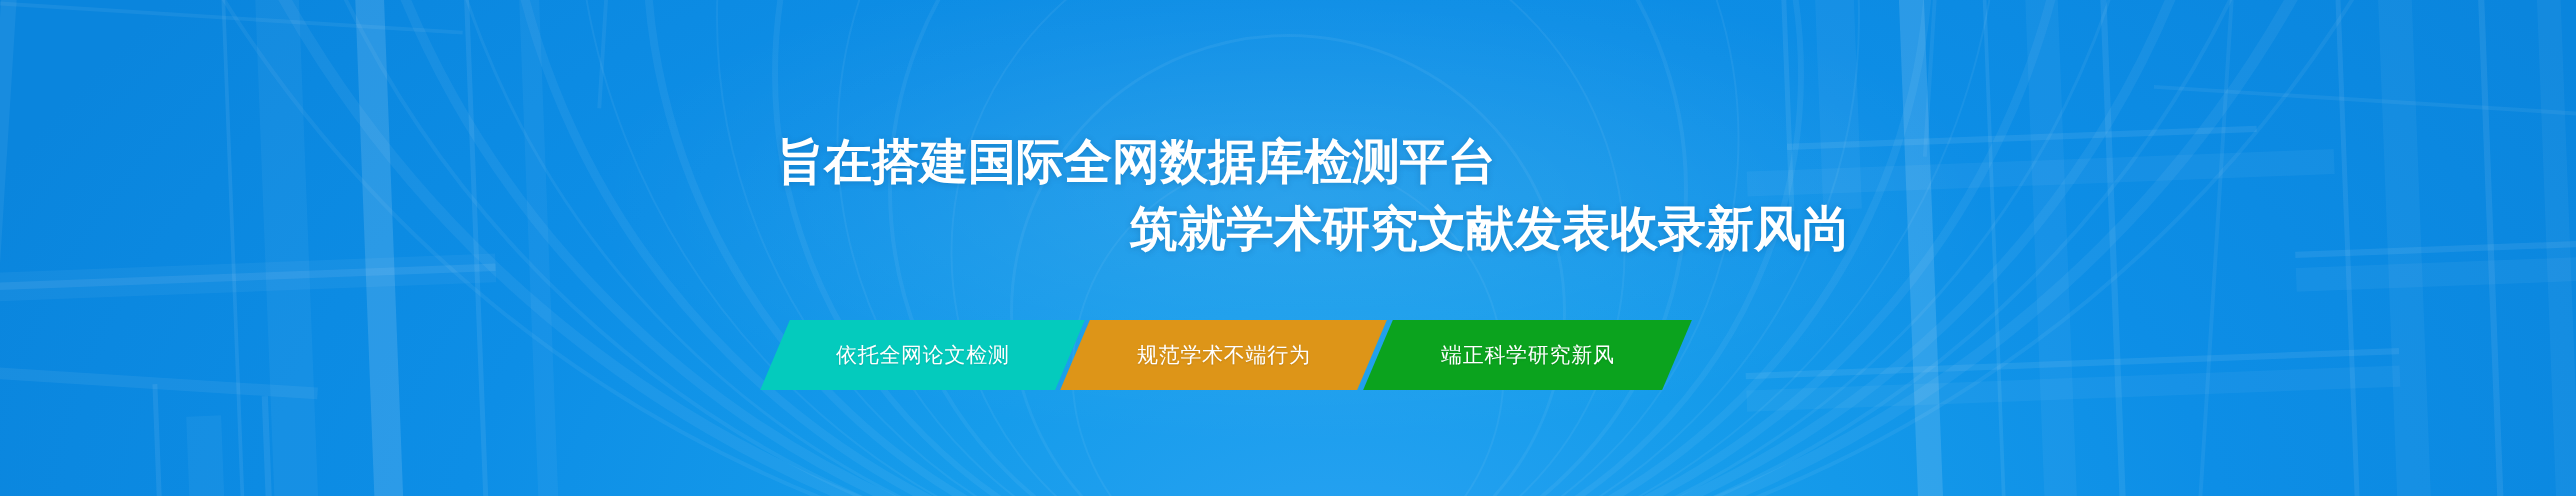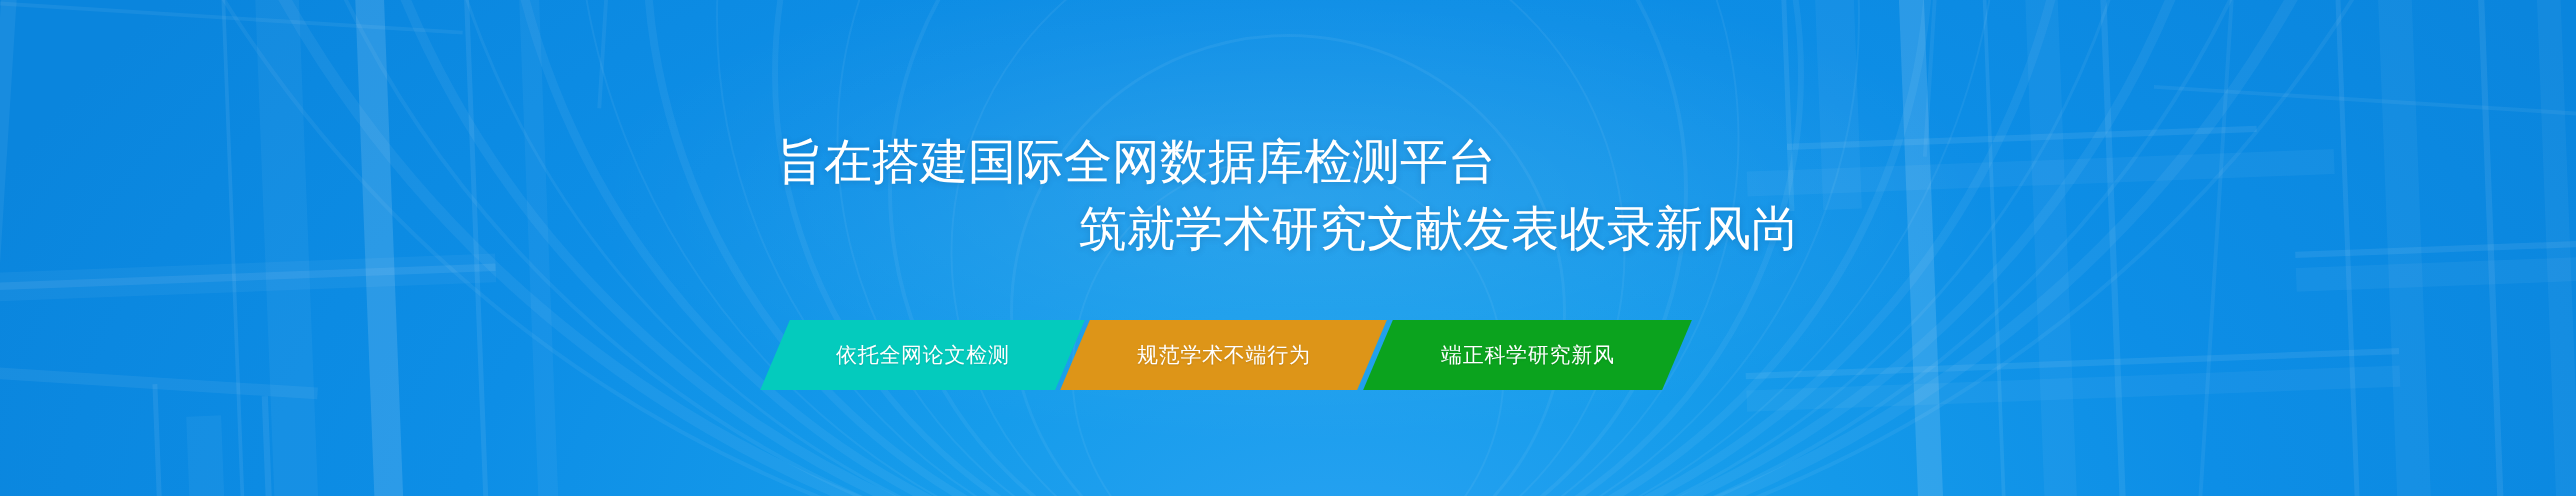--- a/index.html
+++ b/index.html
@@ -77,28 +77,28 @@
   .headline {
     position: absolute;
     left: 0;
     top: 0;
     width: 100%;
     color: #ffffff;
   }
   .headline-line {
     position: absolute;
     white-space: nowrap;
-    font-weight: 400;
+    font-weight: 700;
     font-size: 48px;
     line-height: 1;
     letter-spacing: 0px;
     text-shadow: 0 1.3px 6.7px rgba(0,50,95,0.22);
   }
   .line-1 { left: 776px; top: 138px; }
-  .line-2 { left: 1079px; top: 205px; }
+  .line-2 { left: 1130px; top: 205px; }
 
   
   .badge-row {
     position: absolute;
     left: 775px;
     top: 320px;
     height: 70px;
     display: flex;
     align-items: stretch;
   }

